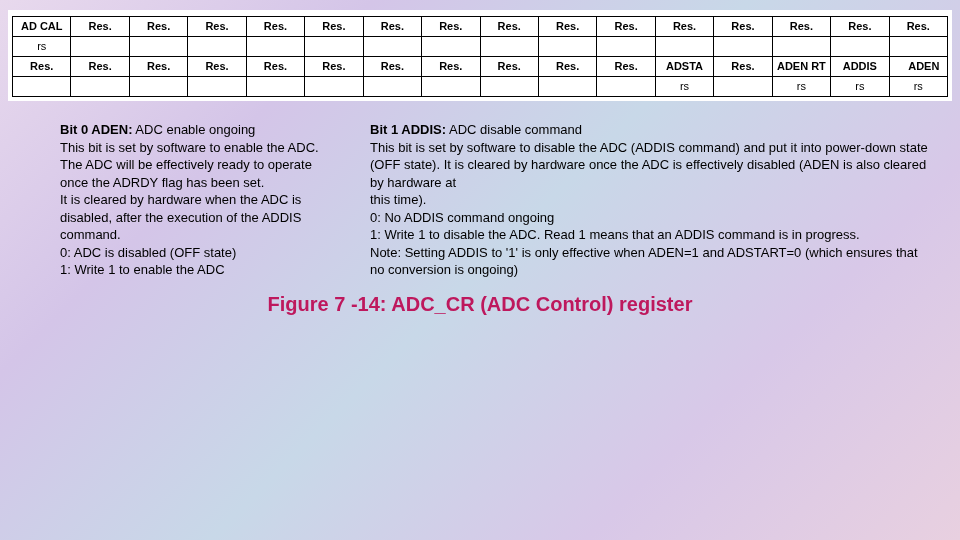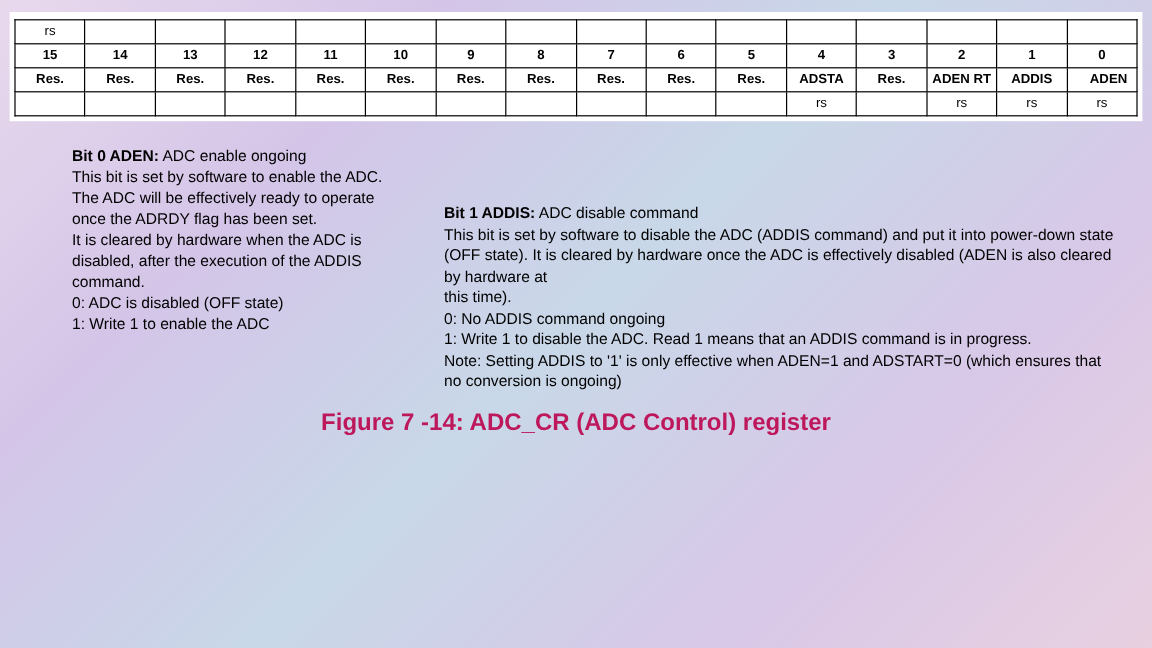--- a/index.html
+++ b/index.html
@@ -27,72 +27,72 @@
     padding: 3px 1px;
     height: 20px;
     line-height: 1.1;
   }
   .desc-row {
     display: flex;
     margin: 20px 30px 0 60px;
     gap: 30px;
   }
   .desc-col1 { width: 280px; }
-  .desc-col2 { flex: 1; margin-top: 48px; }
+  .desc-col2 { flex: 1; }
   .desc-text { font-size: 13px; line-height: 1.35; }
   .bold { font-weight: bold; }
   .caption {
     text-align: center;
     font-size: 20px;
     font-weight: bold;
     color: #be185d;
     margin-top: 14px;
   }
 </style>
 </head>
 <body>
 
 <div class="table-container">
   <table>
     <tbody>
+    <tr id="r2">
+          <td style="font-weight: bold;">AD CAL</td>
+          <td style="font-weight: bold;">Res.</td>
+          <td style="font-weight: bold;">Res.</td>
+          <td style="font-weight: bold;">Res.</td>
+          <td style="font-weight: bold;">Res.</td>
+          <td style="font-weight: bold;">Res.</td>
+          <td style="font-weight: bold;">Res.</td>
+          <td style="font-weight: bold;">Res.</td>
+          <td style="font-weight: bold;">Res.</td>
+          <td style="font-weight: bold;">Res.</td>
+          <td style="font-weight: bold;">Res.</td>
+          <td style="font-weight: bold;">Res.</td>
+          <td style="font-weight: bold;">Res.</td>
+          <td style="font-weight: bold;">Res.</td>
+          <td style="font-weight: bold;">Res.</td>
+          <td style="font-weight: bold;">Res.</td>
+        </tr>
     <tr id="r3">
           <td>rs</td>
           <td></td>
           <td></td>
           <td></td>
           <td></td>
           <td></td>
           <td></td>
           <td></td>
           <td></td>
           <td></td>
           <td></td>
           <td></td>
           <td></td>
           <td></td>
           <td></td>
           <td></td>
-        </tr>
-    <tr id="r4">
-          <td style="font-weight: bold;">15</td>
-          <td style="font-weight: bold;">14</td>
-          <td style="font-weight: bold;">13</td>
-          <td style="font-weight: bold;">12</td>
-          <td style="font-weight: bold;">11</td>
-          <td style="font-weight: bold;">10</td>
-          <td style="font-weight: bold;">9</td>
-          <td style="font-weight: bold;">8</td>
-          <td style="font-weight: bold;">7</td>
-          <td style="font-weight: bold;">6</td>
-          <td style="font-weight: bold;">5</td>
-          <td style="font-weight: bold;">4</td>
-          <td style="font-weight: bold;">3</td>
-          <td style="font-weight: bold;">2</td>
-          <td style="font-weight: bold;">1</td>
-          <td style="font-weight: bold;">0</td>
         </tr>
     <tr id="r5">
           <td style="font-weight: bold;">Res.</td>
           <td style="font-weight: bold;">Res.</td>
           <td style="font-weight: bold;">Res.</td>
           <td style="font-weight: bold;">Res.</td>
           <td style="font-weight: bold;">Res.</td>
           <td style="font-weight: bold;">Res.</td>
           <td style="font-weight: bold;">Res.</td>
           <td style="font-weight: bold;">Res.</td>

